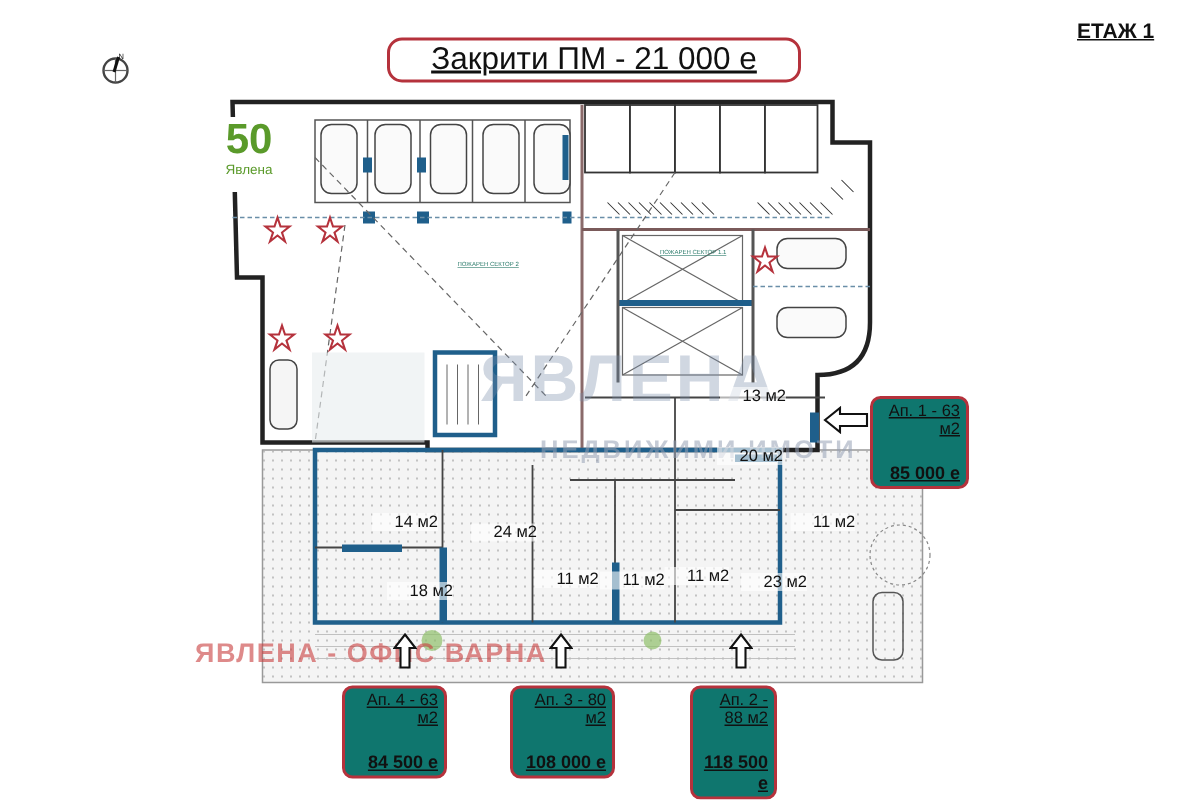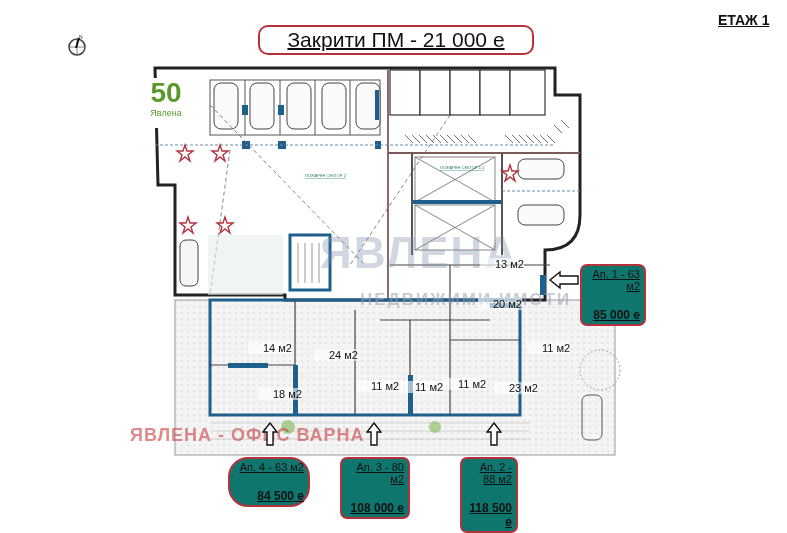--- a/index.html
+++ b/index.html
@@ -202,21 +202,21 @@
 <svg class="abs" style="left:262px;top:422px;width:16px;height:24px;" viewBox="0 0 16 24">
   <path d="M8 1 L15 10 L11 10 L11 23 L5 23 L5 10 L1 10 Z" fill="#fff" stroke="#111" stroke-width="1.4"></path>
 </svg>
 <svg class="abs" style="left:366px;top:422px;width:16px;height:24px;" viewBox="0 0 16 24">
   <path d="M8 1 L15 10 L11 10 L11 23 L5 23 L5 10 L1 10 Z" fill="#fff" stroke="#111" stroke-width="1.4"></path>
 </svg>
 <svg class="abs" style="left:486px;top:422px;width:16px;height:24px;" viewBox="0 0 16 24">
   <path d="M8 1 L15 10 L11 10 L11 23 L5 23 L5 10 L1 10 Z" fill="#fff" stroke="#111" stroke-width="1.4"></path>
 </svg>
 
-<div class="abs price-box" style="left:228px;top:457px;width:82px;border-radius:20px;">
+<div class="abs price-box" style="left:228px;top:457px;width:70px;">
   <div class="l1">Ап. 4 - 63 м2</div>
   <div class="l2">84 500 е</div>
 </div>
 <div class="abs price-box" style="left:340px;top:457px;width:70px;">
   <div class="l1">Ап. 3 - 80 м2</div>
   <div class="l2">108 000 е</div>
 </div>
 <div class="abs price-box" style="left:460px;top:457px;width:58px;">
   <div class="l1">Ап. 2 - 88 м2</div>
   <div class="l2">118 500 е</div>

